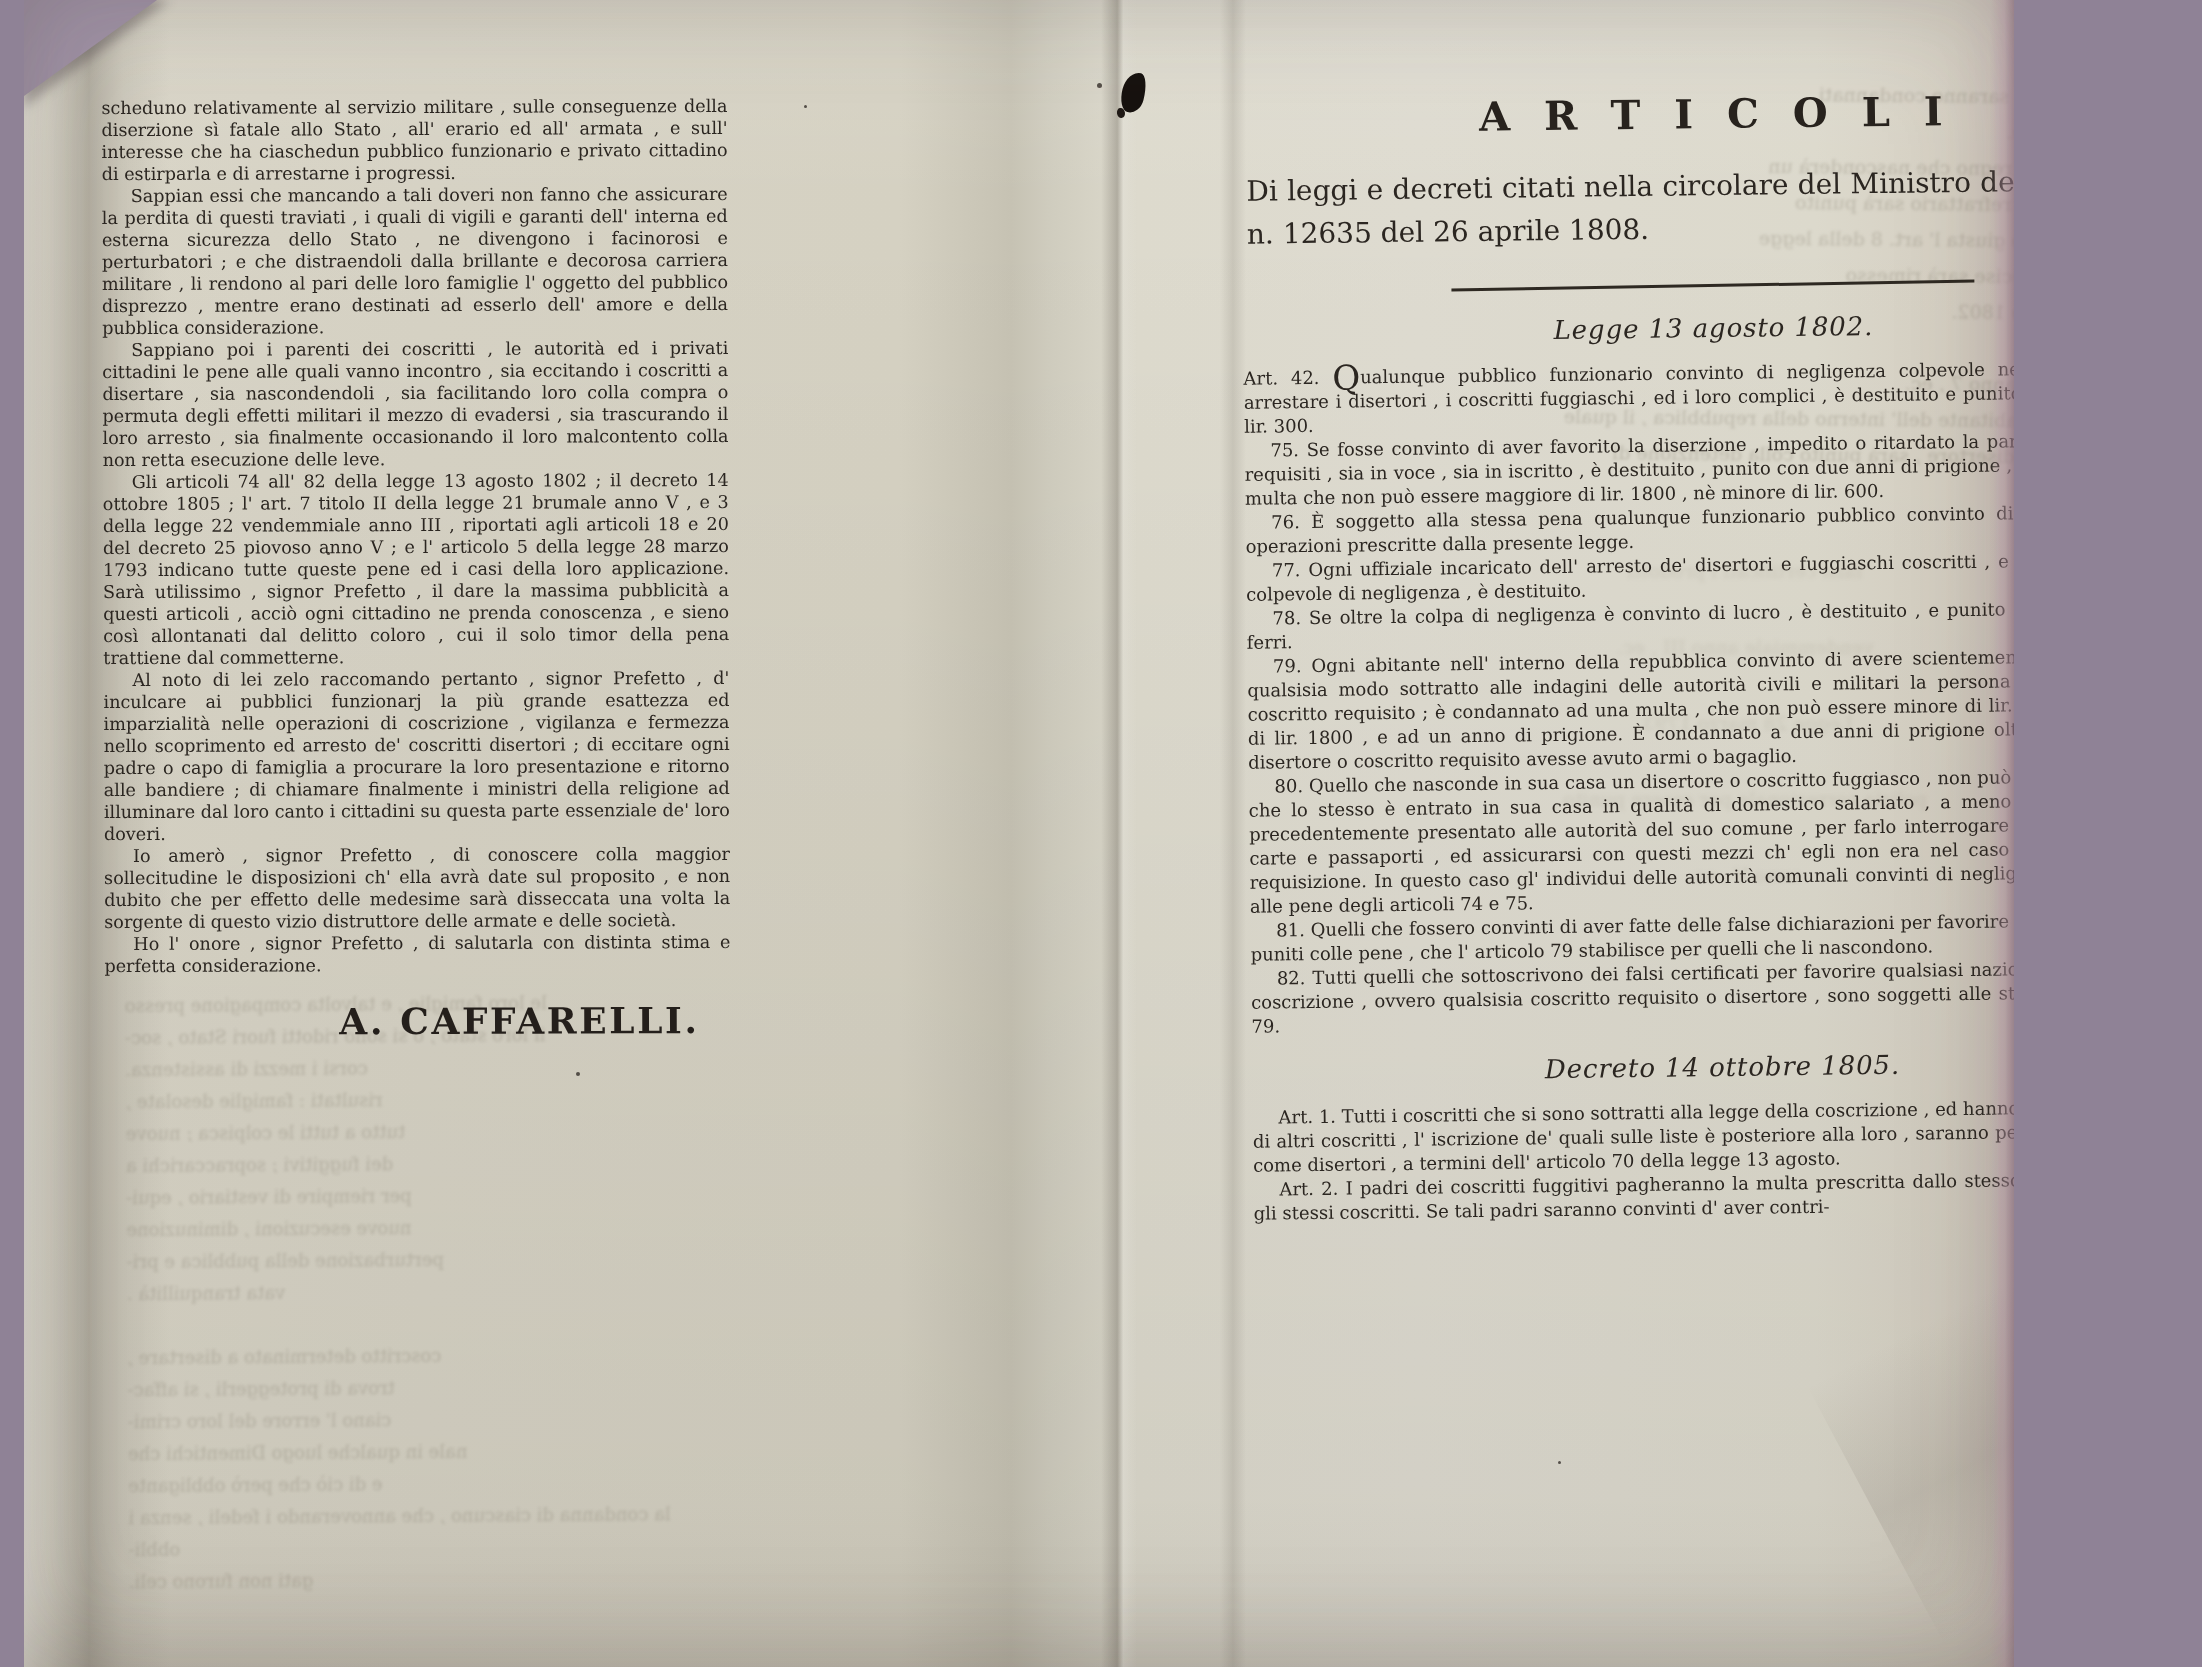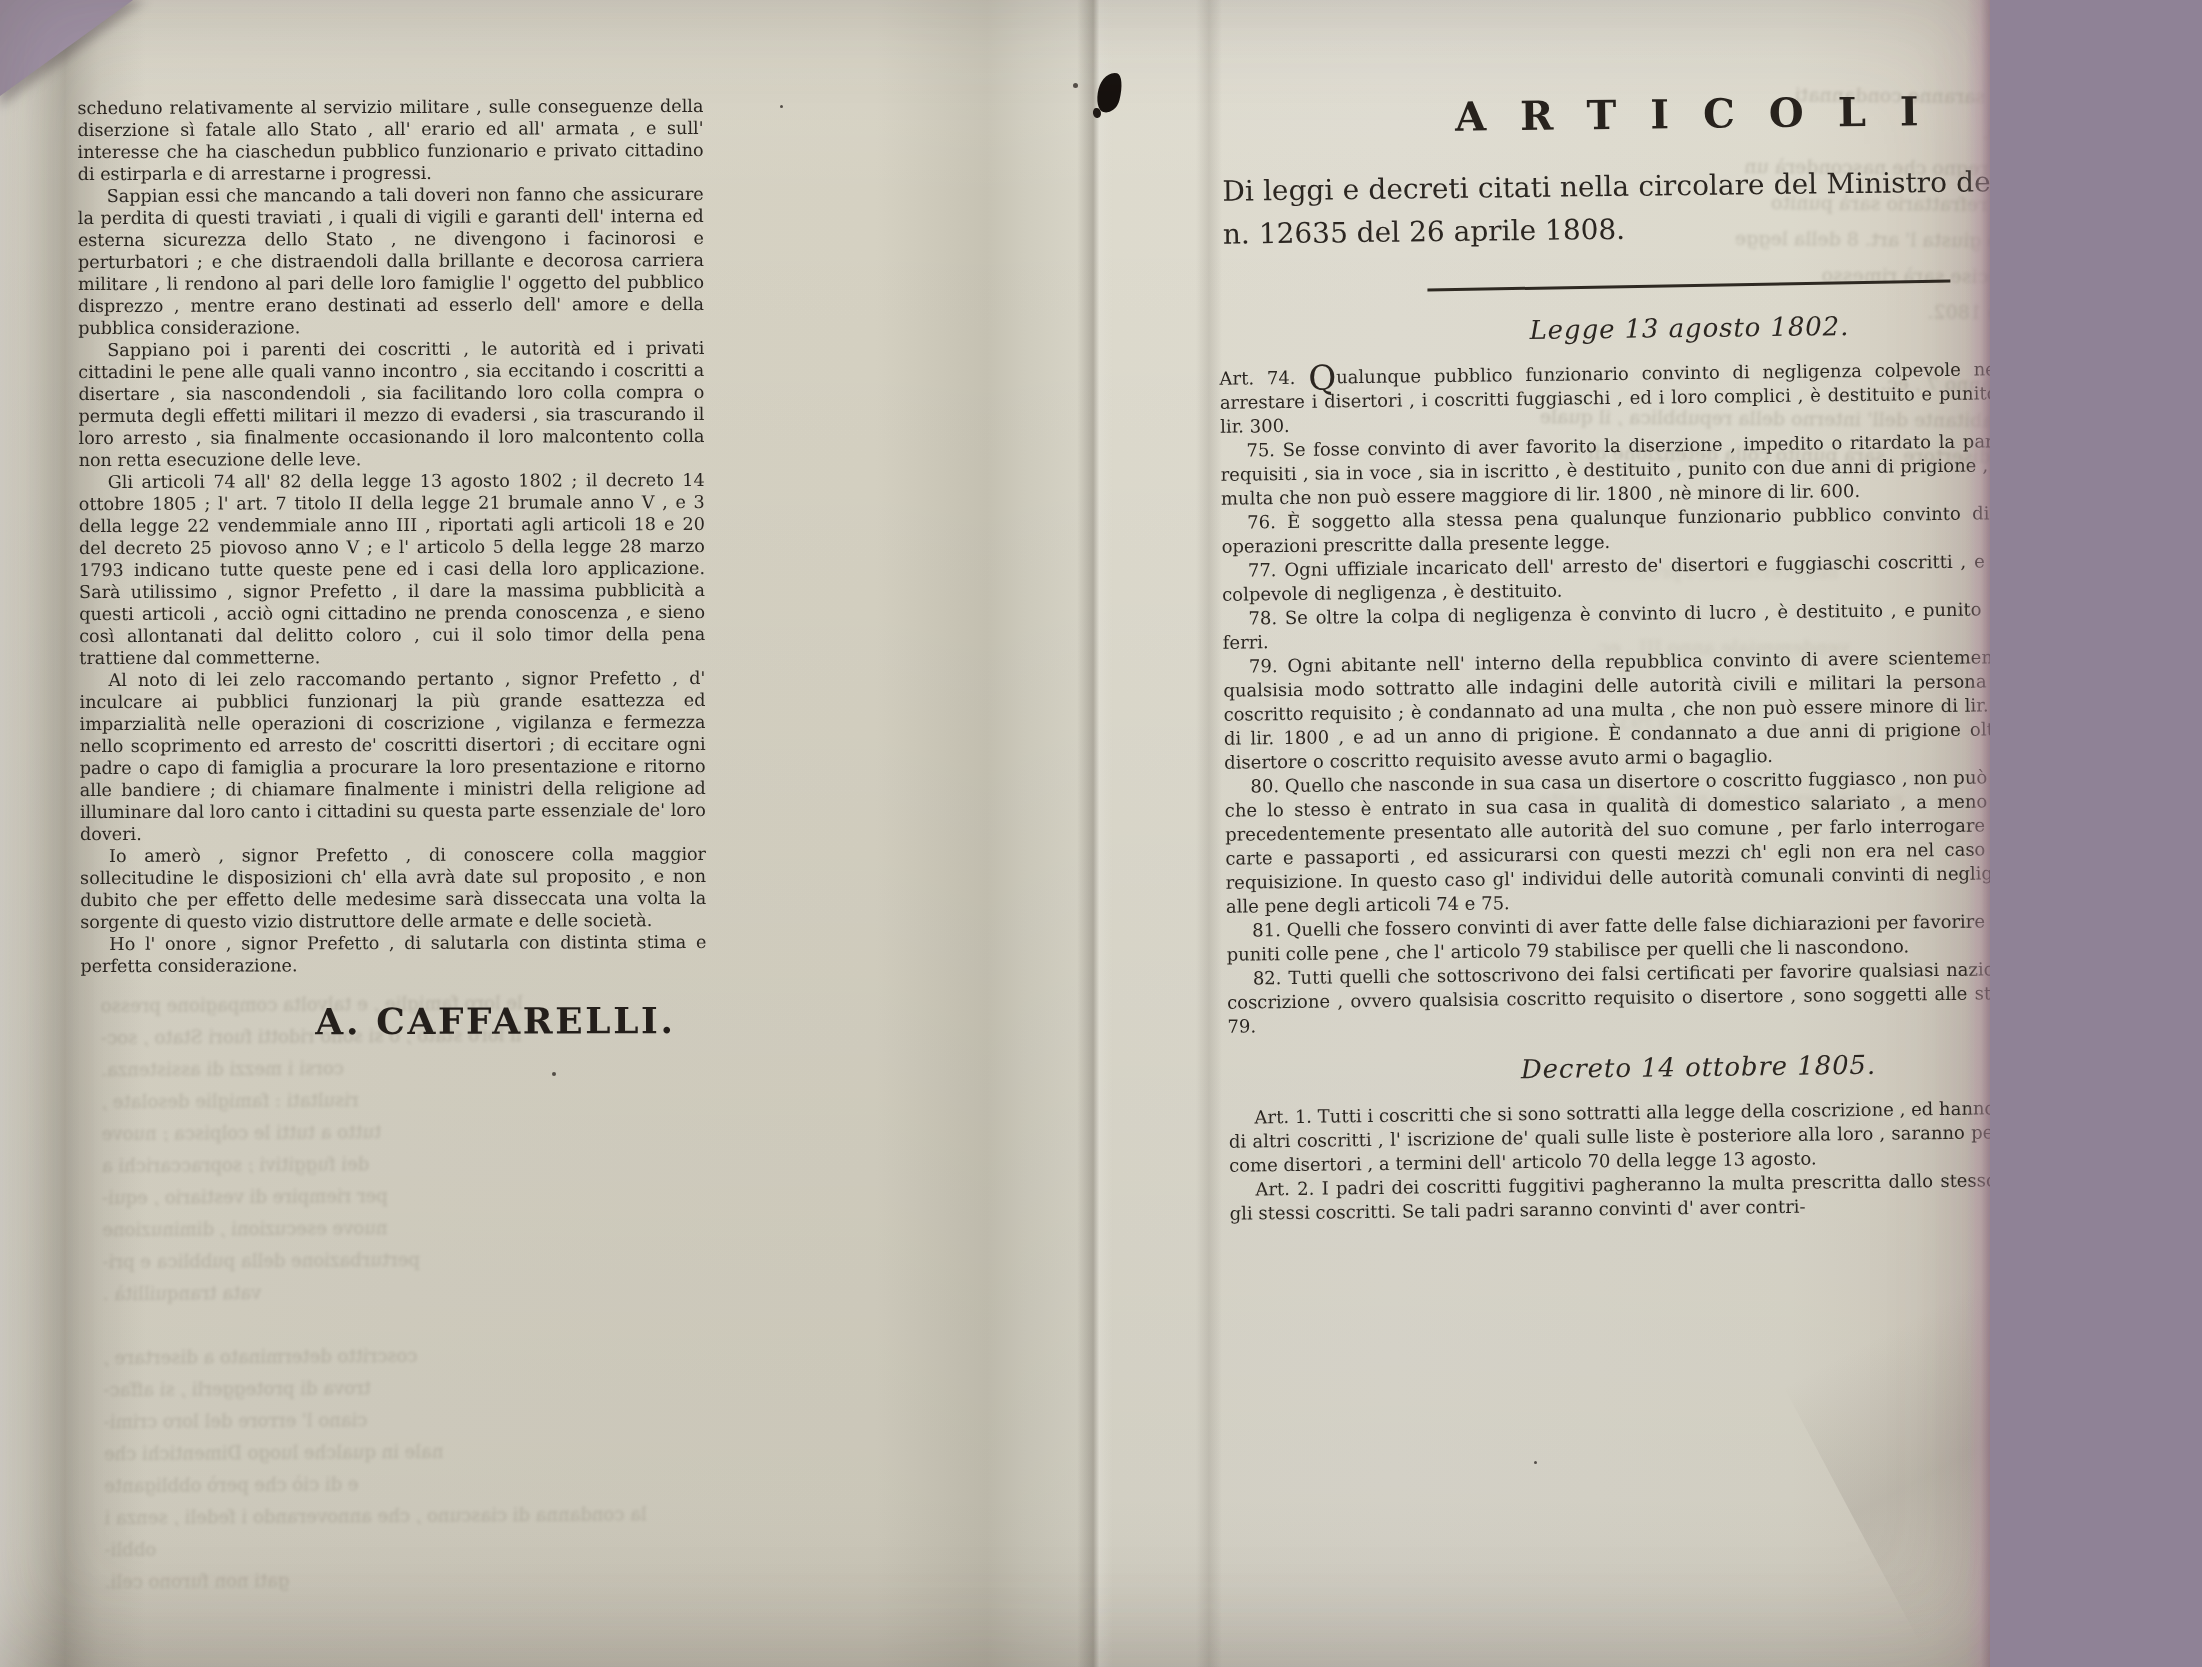--- a/index.html
+++ b/index.html
@@ -1,21 +1,21 @@
 <!DOCTYPE html>
 <html style="font-size:13.8px"><head>
 <meta charset="utf-8">
 <style>
   html,body{margin:0;padding:0;}
   body{
     width:2203px;height:1667px;overflow:hidden;
     background:#8f8296;
     font-family:"DejaVu Serif","Liberation Serif",serif;
   }
-  .scene{position:relative;width:1990px;height:1667px;overflow:hidden;}
+  .scene{position:relative;width:1990px;height:1667px;overflow:hidden;margin-left:24px;}
   
   .paper{
     position:absolute;inset:0;
     background:
       linear-gradient(180deg, rgba(255,255,255,0.10) 0%, rgba(0,0,0,0.0) 12%, rgba(0,0,0,0.05) 90%, rgba(70,60,55,0.12) 100%),
       linear-gradient(90deg,
         #cdc9ba 0%, #d8d4c6 4%, #d6d2c4 20%, #d5d1c2 44%,
         #c6c2b3 49.6%, #cfccbe 51.5%, #dddacd 56%,
         #dedbd0 70%, #dcd9cc 90%, #d5cfc2 97%, #cfc3bc 100%);
   }
@@ -142,21 +142,21 @@
     <p class="para">Io amerò , signor Prefetto , di conoscere colla maggior sollecitudine le disposizioni ch' ella avrà date sul proposito , e non dubito che per effetto delle medesime sarà disseccata una volta la sorgente di questo vizio distruttore delle armate e delle società.</p>
     <p class="para">Ho l' onore , signor Prefetto , di salutarla con distinta stima e perfetta considerazione.</p>
     <div class="signature">A. CAFFARELLI.</div>
   </div>
 
   <div class="right-page">
     <h1 class="page-title">ARTICOLI</h1>
     <p class="subtitle">Di leggi e decreti citati nella circolare del Ministro della Guerra , n. 12635 del 26 aprile 1808.</p>
     <div class="rule"></div>
     <h2 class="section-heading">Legge 13 agosto 1802.</h2>
-    <p class="article article-first"><span>Art. 74.</span> <span class="bigQ">Q</span><span>ualunque pubblico funzionario convinto di negligenza colpevole nel ricercare e far arrestare i disertori , i coscritti fuggiaschi , ed i loro complici , è destituito e punito con una multa di lir. 300.</span></p>
+    <p class="article article-first"><span>Art. 42.</span> <span class="bigQ">Q</span><span>ualunque pubblico funzionario convinto di negligenza colpevole nel ricercare e far arrestare i disertori , i coscritti fuggiaschi , ed i loro complici , è destituito e punito con una multa di lir. 300.</span></p>
     <p class="article">75. Se fosse convinto di aver favorito la diserzione , impedito o ritardato la partenza dei coscritti requisiti , sia in voce , sia in iscritto , è destituito , punito con due anni di prigione , e paga inoltre una multa che non può essere maggiore di lir. 1800 , nè minore di lir. 600.</p>
     <p class="article">76. È soggetto alla stessa pena qualunque funzionario pubblico convinto di frode nelle varie operazioni prescritte dalla presente legge.</p>
     <p class="article">77. Ogni uffiziale incaricato dell' arresto de' disertori e fuggiaschi coscritti , e dei loro complici , colpevole di negligenza , è destituito.</p>
     <p class="article">78. Se oltre la colpa di negligenza è convinto di lucro , è destituito , e punito con cinque anni di ferri.</p>
     <p class="article">79. Ogni abitante nell' interno della repubblica convinto di avere scientemente nascosto , o in qualsisia modo sottratto alle indagini delle autorità civili e militari la persona di un disertore o coscritto requisito ; è condannato ad una multa , che non può essere minore di lir. 600 , nè maggiore di lir. 1800 , e ad un anno di prigione. È condannato a due anni di prigione oltre la multa , se il disertore o coscritto requisito avesse avuto armi o bagaglio.</p>
     <p class="article">80. Quello che nasconde in sua casa un disertore o coscritto fuggiasco , non può addurre per iscusa che lo stesso è entrato in sua casa in qualità di domestico salariato , a meno che non l' avesse precedentemente presentato alle autorità del suo comune , per farlo interrogare , esaminare le sue carte e passaporti , ed assicurarsi con questi mezzi ch' egli non era nel caso di diserzione o di requisizione. In questo caso gl' individui delle autorità comunali convinti di negligenza sono soggetti alle pene degli articoli 74 e 75.</p>
     <p class="article">81. Quelli che fossero convinti di aver fatte delle false dichiarazioni per favorire la diserzione , sono puniti colle pene , che l' articolo 79 stabilisce per quelli che li nascondono.</p>
     <p class="article">82. Tutti quelli che sottoscrivono dei falsi certificati per favorire qualsiasi nazionale nel caso della coscrizione , ovvero qualsisia coscritto requisito o disertore , sono soggetti alle stesse pene dell' art. 79.</p>
     <h2 class="section-heading">Decreto 14 ottobre 1805.</h2>
     <p class="article">Art. 1. Tutti i coscritti che si sono sottratti alla legge della coscrizione , ed hanno necessitata la leva di altri coscritti , l' iscrizione de' quali sulle liste è posteriore alla loro , saranno perseguitati e trattati come disertori , a termini dell' articolo 70 della legge 13 agosto.</p>

